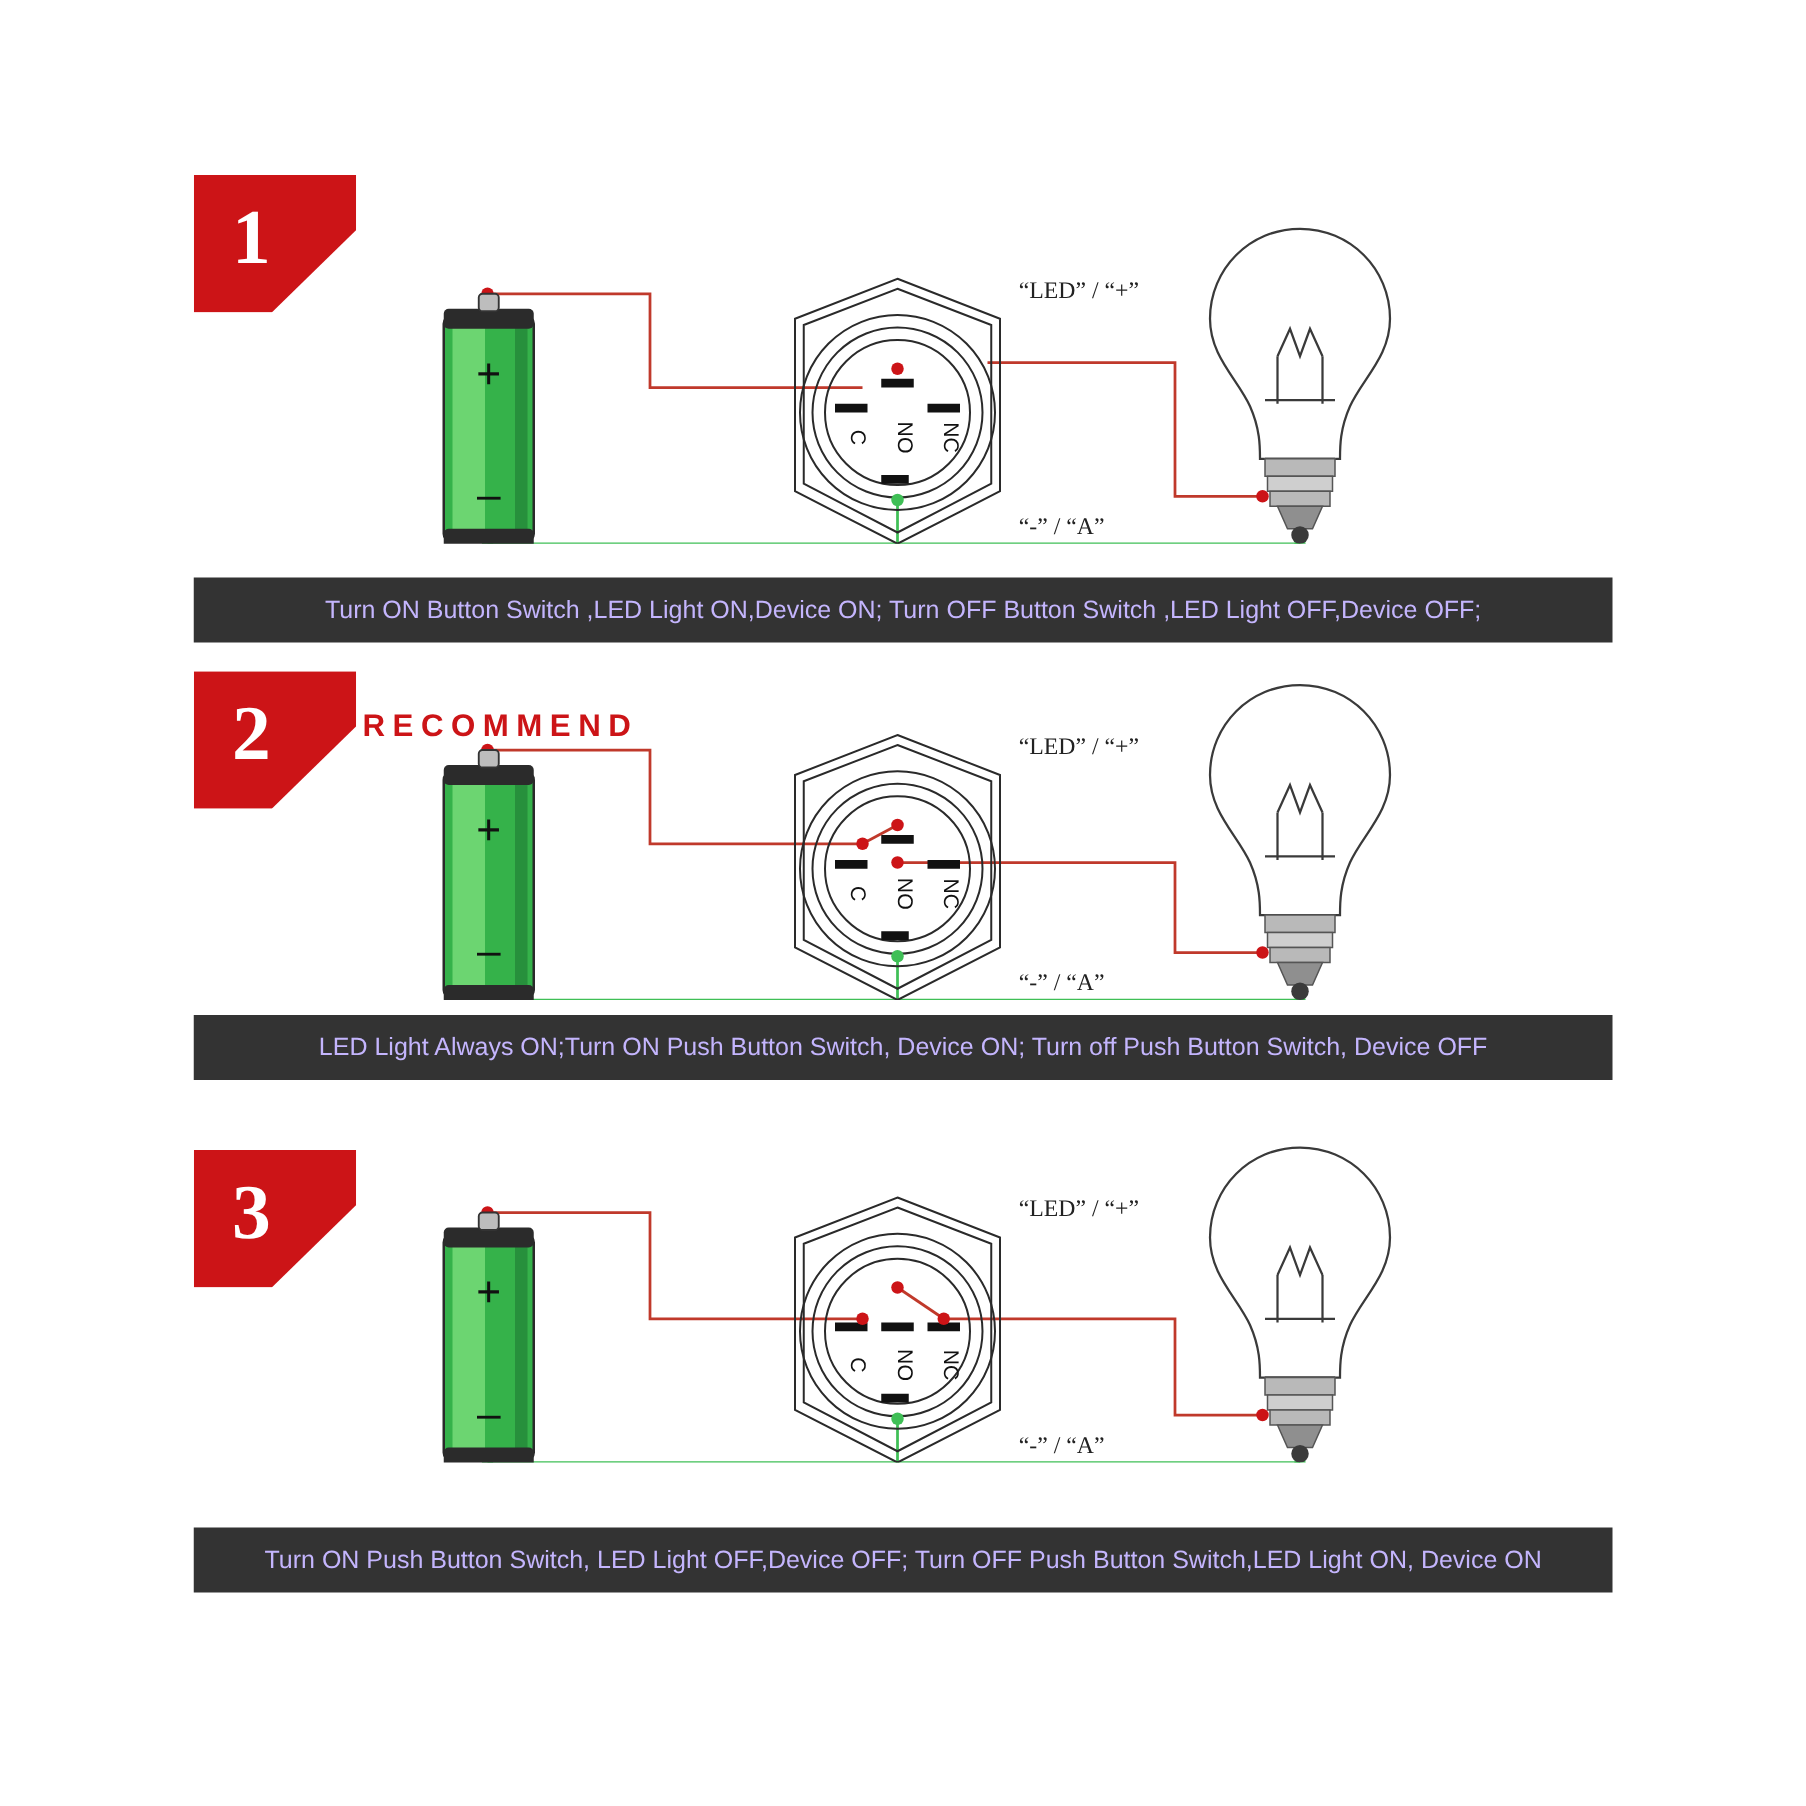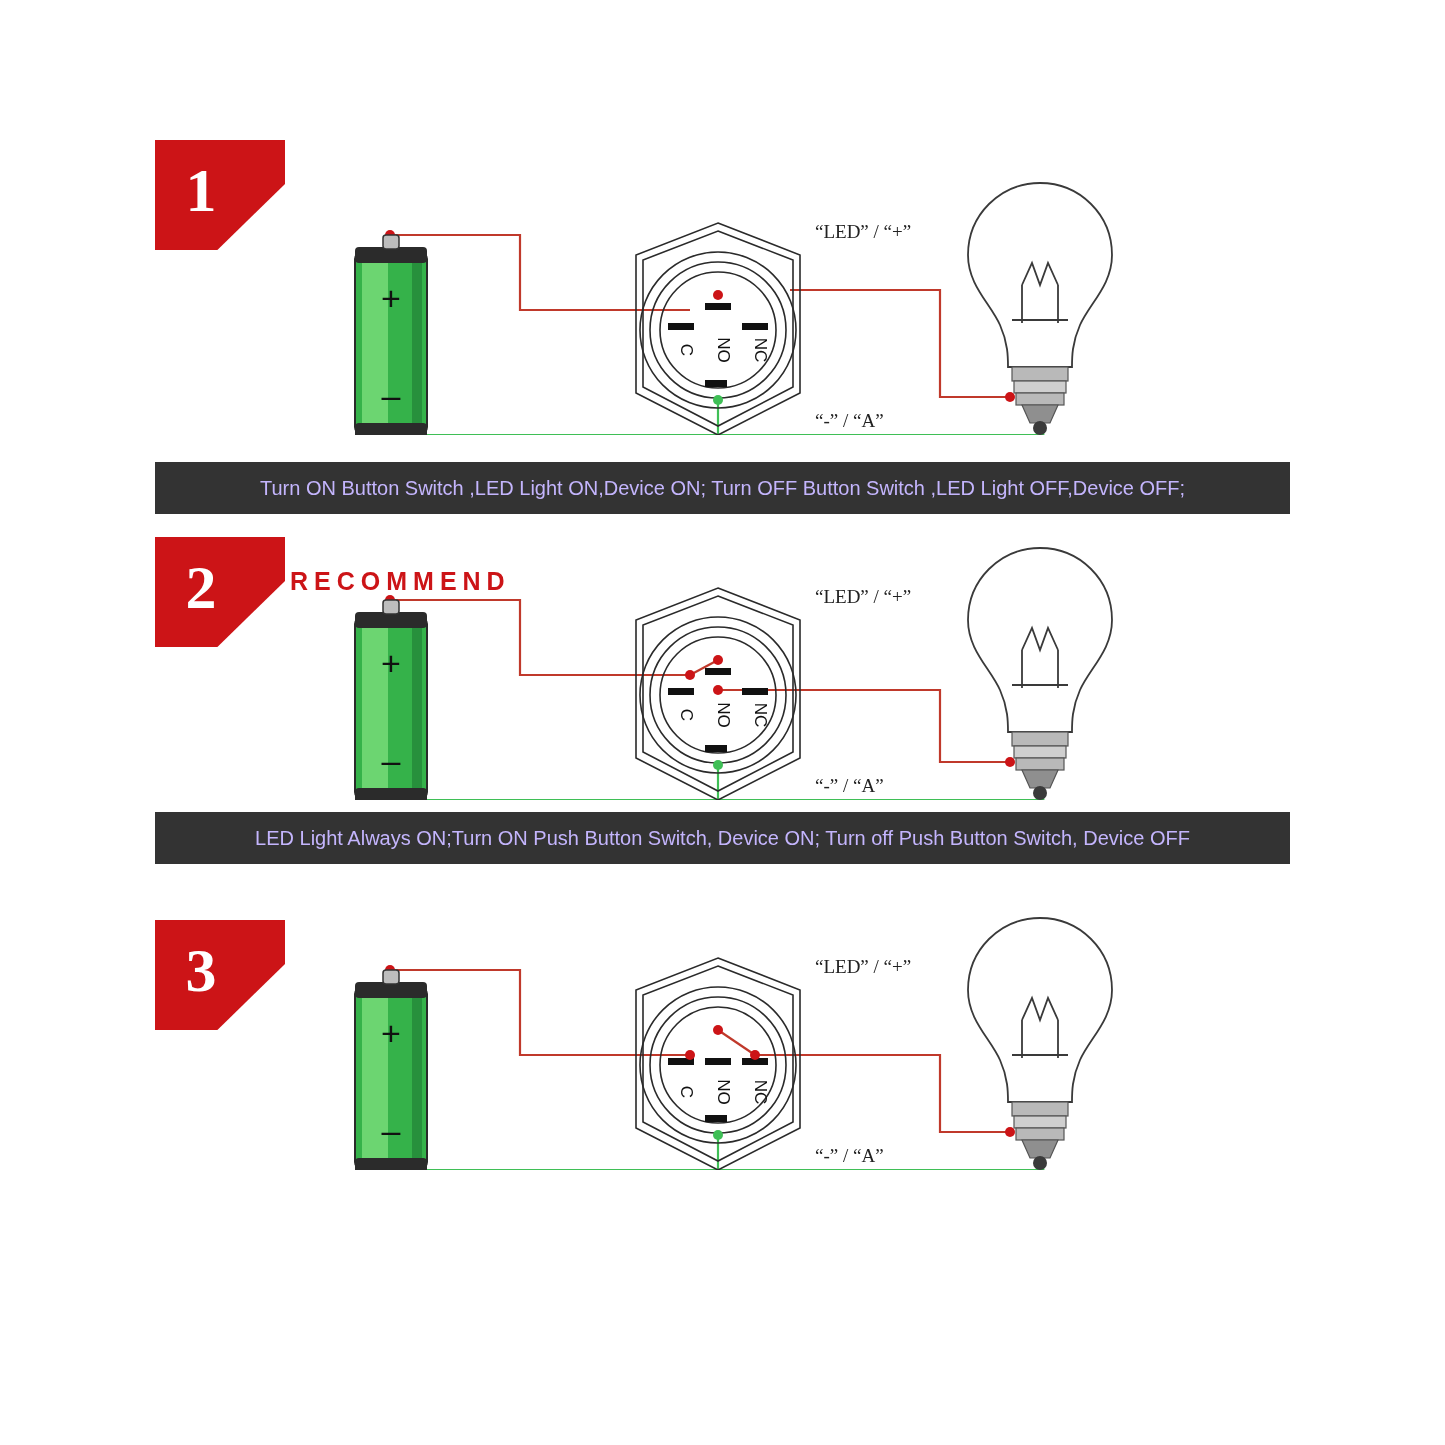--- a/index.html
+++ b/index.html
@@ -251,14 +251,15 @@
         <rect x="1012" y="232" width="56" height="14" fill="#b9b9b9" stroke="#555" stroke-width="1.2"></rect>
         <rect x="1014" y="246" width="52" height="12" fill="#cfcfcf" stroke="#555" stroke-width="1.2"></rect>
         <rect x="1016" y="258" width="48" height="12" fill="#b9b9b9" stroke="#555" stroke-width="1.2"></rect>
         <path d="M1022 270 L1058 270 L1050 288 L1030 288 Z" fill="#8f8f8f" stroke="#555" stroke-width="1.2"></path>
         <circle cx="1040" cy="293" r="7" fill="#3b3b3b"></circle>
         <circle cx="1010" cy="262" r="5" fill="#cc1417"></circle>
       </g>
     </svg>
   </div>
 
+  <div class="caption-bar cap3">Turn ON Push Button Switch, LED Light OFF,Device OFF;  Turn OFF  Push Button Switch,LED Light ON, Device ON</div>
 
 </div>
 
 </body></html>

